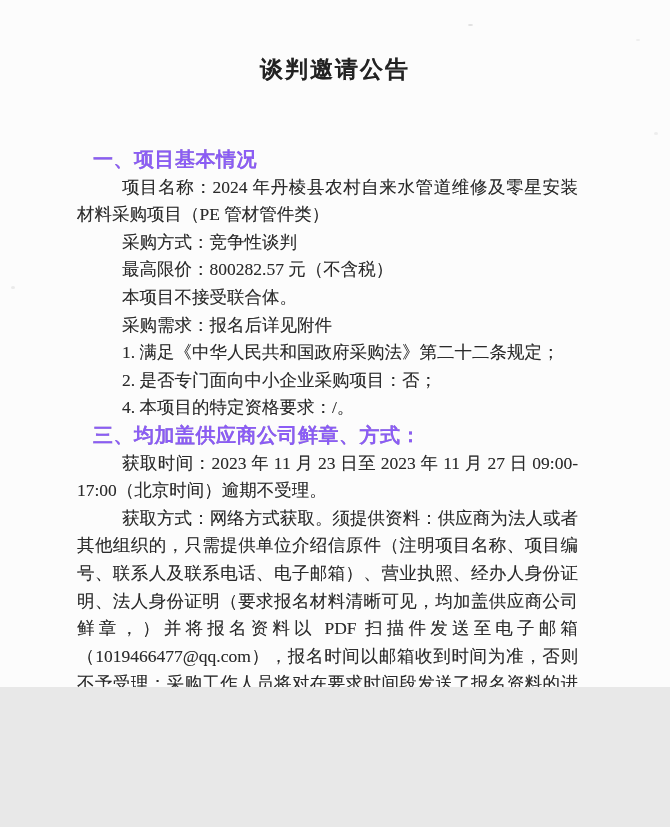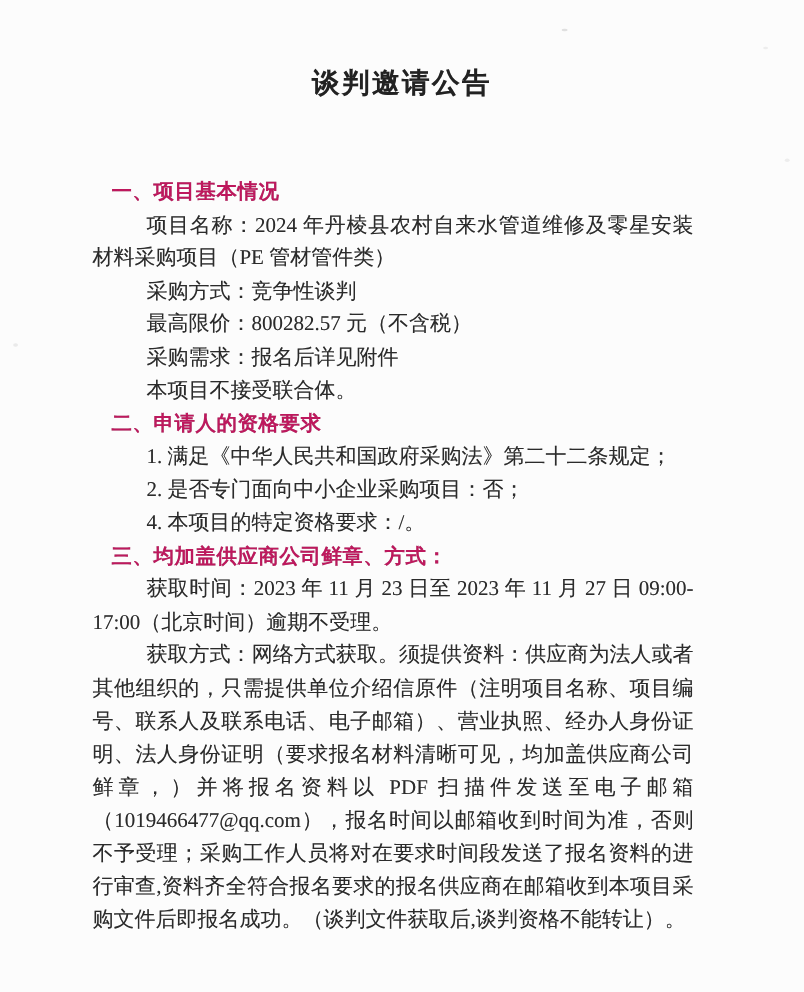--- a/index.html
+++ b/index.html
@@ -3,21 +3,21 @@
 <meta charset="utf-8">
 <style>
   html, body {
     margin: 0;
     padding: 0;
     background: #e8e8e8;
   }
   .page {
     position: relative;
     width: 670px;
-    height: 827px;
+    height: 687px;
     margin: 0 auto;
     background: #fcfcfc;
     overflow: hidden;
     color: #2b2b2b;
     font-family: "Liberation Serif", "DejaVu Serif", serif;
   }
   .doc-title {
     margin: 0;
     padding-top: 54px;
     text-align: center;
@@ -37,23 +37,23 @@
     text-shadow: 0 0 0.4px rgba(40,40,40,0.35);
   }
   .doc-body p {
     margin: 0;
     padding: 0;
   }
   p.sec-heading {
     padding-left: 16px;
     font-family: "Liberation Sans", "DejaVu Sans", sans-serif;
     font-weight: bold;
-    font-size: 17px;
+    font-size: 20px;
     letter-spacing: 0.5px;
-    color: #be185d;
+    color: #8b5cf6;
     text-align: left;
   }
   p.body-p {
     text-indent: 45px;
   }
   .speck {
     position: absolute;
     border-radius: 50%;
     background: #c9c9c9;
     pointer-events: none;
@@ -69,24 +69,23 @@
 <div class="page">
 
   <h1 class="doc-title">谈判邀请公告</h1>
 
   <div class="doc-body">
 
     <p class="sec-heading">一、项目基本情况</p>
     <p class="body-p">项目名称：2024 年丹棱县农村自来水管道维修及零星安装材料采购项目（PE 管材管件类）</p>
     <p class="body-p">采购方式：竞争性谈判</p>
     <p class="body-p">最高限价：800282.57 元（不含税）</p>
+    <p class="body-p">本项目不接受联合体。</p>
     <p class="body-p">采购需求：报名后详见附件</p>
-    <p class="body-p">本项目不接受联合体。</p>
 
-    <p class="sec-heading">二、申请人的资格要求</p>
     <p class="body-p">1. 满足《中华人民共和国政府采购法》第二十二条规定；</p>
     <p class="body-p">2. 是否专门面向中小企业采购项目：否；</p>
     <p class="body-p">4. 本项目的特定资格要求：/。</p>
 
     <p class="sec-heading">三、均加盖供应商公司鲜章、方式：</p>
     <p class="body-p">获取时间：2023 年 11 月 23 日至 2023 年 11 月 27 日 09:00- 17:00（北京时间）逾期不受理。</p>
     <p class="body-p">获取方式：网络方式获取。须提供资料：供应商为法人或者其他组织的，只需提供单位介绍信原件（注明项目名称、项目编号、联系人及联系电话、电子邮箱）、营业执照、经办人身份证明、法人身份证明（要求报名材料清晰可见，均加盖供应商公司鲜章，）并将报名资料以 PDF 扫描件发送至电子邮箱（1019466477@qq.com），报名时间以邮箱收到时间为准，否则不予受理；采购工作人员将对在要求时间段发送了报名资料的进行审查,资料齐全符合报名要求的报名供应商在邮箱收到本项目采购文件后即报名成功。（谈判文件获取后,谈判资格不能转让）。</p>
 
   </div>
 

